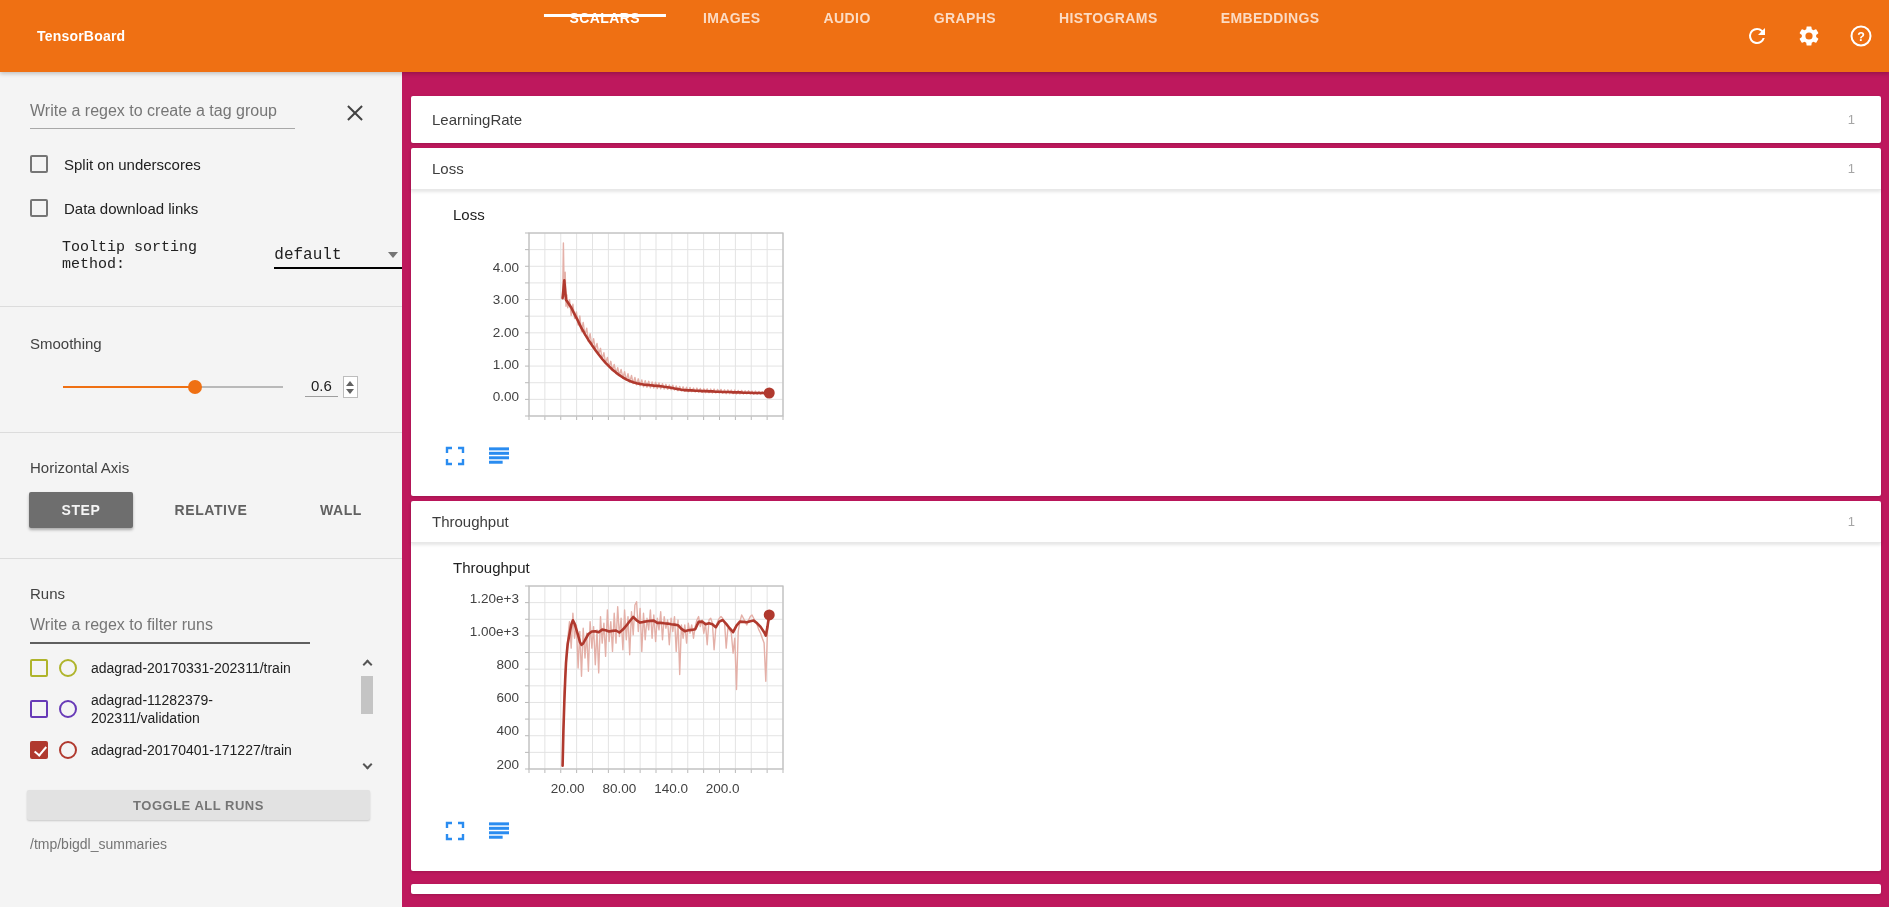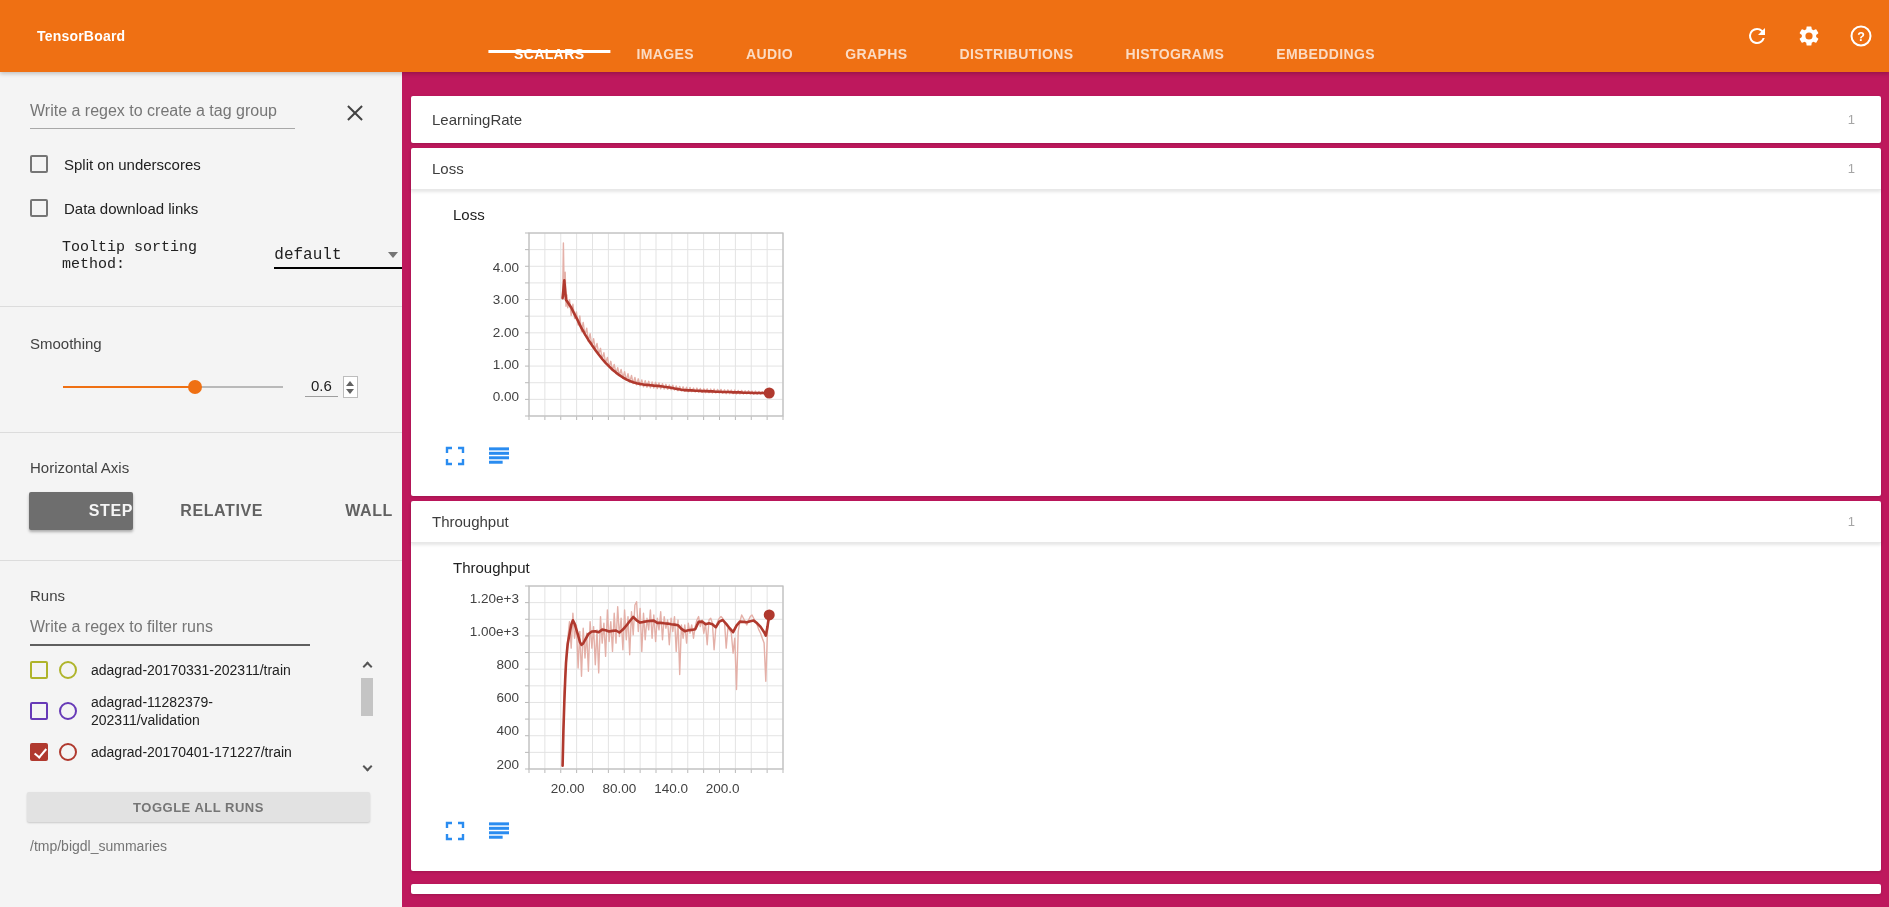--- a/index.html
+++ b/index.html
@@ -4,21 +4,21 @@
 <style>
   * { margin:0; padding:0; box-sizing:border-box; }
   html,body { width:1889px; height:907px; overflow:hidden; background:#f4f4f4;
               font-family:"Liberation Sans","DejaVu Sans",sans-serif; }
 
   
   .header { position:absolute; left:0; top:0; width:1889px; height:72px; background:#ef7013;
             display:flex; align-items:center; z-index:10; box-shadow:0 2px 4px rgba(0,0,0,0.2); }
   .brand { color:#fff; font-size:14px; font-weight:bold; margin-left:37px; letter-spacing:0.2px; }
   .tabbar { position:absolute; left:50%; transform:translateX(-50%); height:52px;
-            display:flex; align-items:flex-end; }
+            display:flex; align-items:flex-start;gap:11px; }
   .tab { position:relative; display:flex; align-items:center; padding:0 26px; color:rgba(255,255,255,0.75);
          font-size:14px; font-weight:bold; letter-spacing:0.4px; cursor:pointer; }
   .tab.active { color:#fff; }
   .tab.active::after { content:""; position:absolute; left:0; right:0; bottom:9px; height:3px; background:#fff; }
   .hdr-icons { position:absolute; right:16px; top:0; height:72px; display:flex; align-items:center; gap:28px; }
   .hdr-icon { width:24px; height:24px; cursor:pointer; }
 
   
   .sidebar { position:absolute; left:0; top:72px; width:402px; bottom:0; background:#f4f4f4;
              padding:26px 0 0 30px; }
@@ -54,22 +54,22 @@
   .slider-fill { position:absolute; left:0; top:6px; height:2px; background:#ef7013; }
   .slider-thumb { position:absolute; top:0; width:14px; height:14px; border-radius:50%; background:#ef7013; transform:translateX(-7px); }
   .slider-value { font-size:15px; color:#212121; margin-left:22px; border-bottom:1px solid #9e9e9e; padding:0 6px 2px 6px; }
   .spinner { width:15px; height:22px; border:1px solid #bdbdbd; background:#fff; margin-left:5px;
              display:flex; flex-direction:column; align-items:center; justify-content:center; gap:3px; cursor:pointer; }
   .sp-up { width:0; height:0; border-left:4px solid transparent; border-right:4px solid transparent; border-bottom:5px solid #616161; }
   .sp-down { width:0; height:0; border-left:4px solid transparent; border-right:4px solid transparent; border-top:5px solid #616161; }
 
   .haxis-label { margin-top:26px; }
   .axis-btn-row { display:flex; align-items:center; margin-top:16px; }
-  .axis-btn { font-size:16px; font-weight:bold; letter-spacing:0.6px; color:#616161; background:transparent;
-              border:none; padding:10px 0; width:104px; text-align:right; cursor:pointer; border-radius:2px;
+  .axis-btn { font-size:14px; font-weight:bold; letter-spacing:0.6px; color:#616161; background:transparent;
+              border:none; padding:10px 0; width:104px; text-align:center; cursor:pointer; border-radius:2px;
               font-family:"Liberation Sans","DejaVu Sans",sans-serif; }
   .axis-btn.active { background:#6e6e6e; color:#f5f5f5; box-shadow:0 2px 3px rgba(0,0,0,0.3); margin-left:-1px; }
   .axis-btn + .axis-btn { margin-left:26px; }
 
   .runs-label { margin-top:26px; }
   .runs-filter { margin-top:10px;text-decoration:underline; }
   .runs-filter .text-input { width:280px; border-bottom:2px solid #5f5f5f; }
 
   .runs-list { position:relative; margin-top:4px; width:345px; height:132px; overflow:hidden; }
   .run-item { display:flex; align-items:center; min-height:40px; padding:3px 0; cursor:pointer; width:300px; }
@@ -109,21 +109,20 @@
 </head>
 <body>
 
 <div class="header">
   <div class="brand">TensorBoard</div>
   <div class="tabbar">
       <div class="tab active">SCALARS</div>
       <div class="tab">IMAGES</div>
       <div class="tab">AUDIO</div>
       <div class="tab">GRAPHS</div>
-      <div class="tab">DISTRIBUTIONS</div>
       <div class="tab">HISTOGRAMS</div>
       <div class="tab">EMBEDDINGS</div>
     </div>
   <div class="hdr-icons">
     <svg class="hdr-icon" viewBox="0 0 24 24">
       <path fill="#ffffff" d="M17.65 6.35A7.95 7.95 0 0 0 12 4a8 8 0 1 0 7.73 10h-2.08A6 6 0 1 1 12 6c1.66 0 3.14.69 4.22 1.78L13 11h7V4l-2.35 2.35z"></path>
     </svg>
     <svg class="hdr-icon" viewBox="0 0 24 24">
       <path fill="#ffffff" d="M19.14 12.94c.04-.3.06-.61.06-.94 0-.32-.02-.64-.07-.94l2.03-1.58a.49.49 0 0 0 .12-.61l-1.92-3.32a.49.49 0 0 0-.59-.22l-2.39.96c-.5-.38-1.03-.7-1.62-.94l-.36-2.54a.48.48 0 0 0-.48-.41h-3.84c-.24 0-.43.17-.47.41l-.36 2.54c-.59.24-1.13.57-1.62.94l-2.39-.96a.49.49 0 0 0-.59.22L2.74 8.87c-.12.21-.08.47.12.61l2.03 1.58c-.05.3-.09.63-.09.94s.02.64.07.94l-2.03 1.58a.49.49 0 0 0-.12.61l1.92 3.32c.12.22.37.29.59.22l2.39-.96c.5.38 1.03.7 1.62.94l.36 2.54c.05.24.24.41.48.41h3.84c.24 0 .44-.17.47-.41l.36-2.54c.59-.24 1.13-.56 1.62-.94l2.39.96c.22.08.47 0 .59-.22l1.92-3.32a.49.49 0 0 0-.12-.61l-2.01-1.58zM12 15.6A3.6 3.6 0 1 1 12 8.4a3.6 3.6 0 0 1 0 7.2z"></path>
     </svg>

